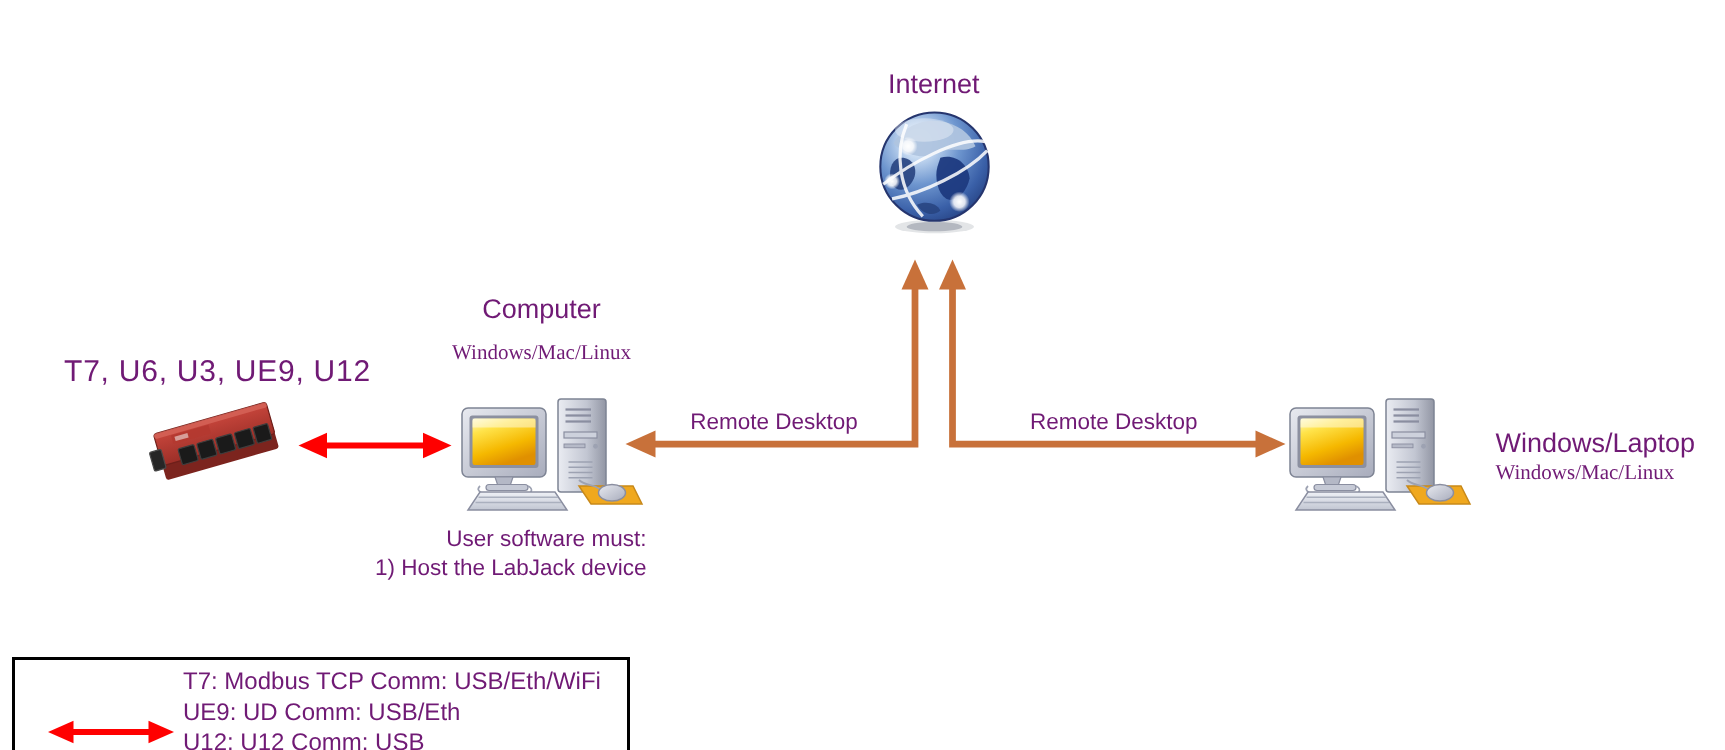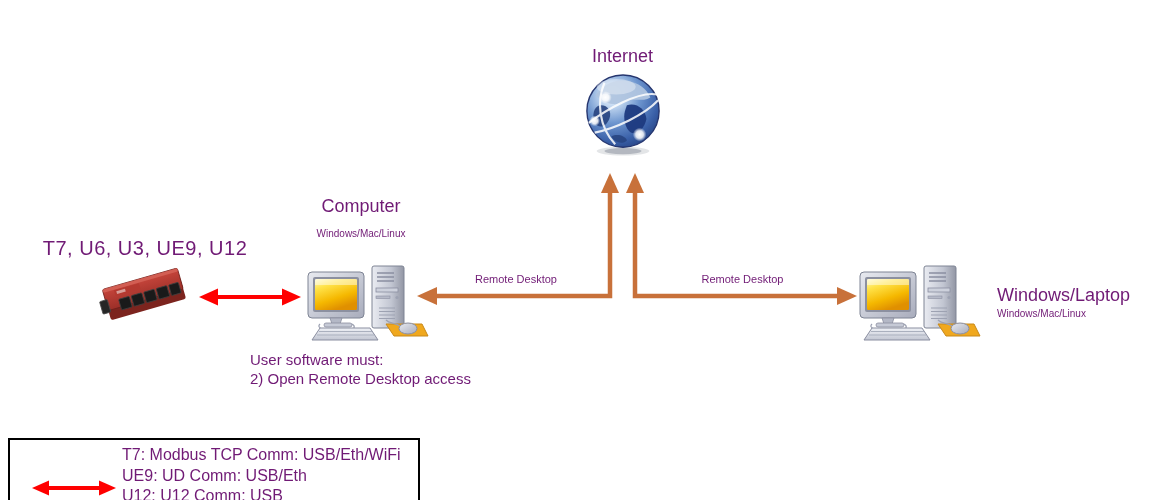--- a/index.html
+++ b/index.html
@@ -3,25 +3,25 @@
 <meta charset="utf-8">
 <style>
   html,body{margin:0;padding:0;background:#fff;}
   .stage{
     position:relative;width:1150px;height:500px;background:#ffffff;
     font-family:"Liberation Sans","DejaVu Sans",sans-serif;color:#701a75;overflow:hidden;margin-top:40px;
   }
   .abs{position:absolute;}
   .lbl{white-space:nowrap;}
   .title{font-size:18px;}
-  .subtitle{font-size:10px;}
+  .subtitle{font-size:14px;font-family:Liberation Serif, serif;}
   .center{text-align:center;}
   .device-label{font-size:20px;letter-spacing:.5px;}
-  .conn-label{font-size:11px;}
-  .notes{font-size:15px;line-height:18.5px;}
+  .conn-label{font-size:15px;}
+  .notes{font-size:15px;line-height:18.5px;text-align:right;}
   .overlay{position:absolute;left:0;top:0;pointer-events:none;}
   .orange-line{stroke:var(--arrow-orange,#C8713A);stroke-width:4.5;fill:none;stroke-linejoin:miter;}
   .orange-head{fill:var(--arrow-orange,#C8713A);}
   .red-line{stroke:var(--arrow-red,#FF0000);stroke-width:4;}
   .red-head{fill:var(--arrow-red,#FF0000);}
   .legend-box{
     left:8px;top:398px;width:412px;height:72px;border:2px solid #000;
     box-sizing:border-box;background:#fff;
   }
   .legend-text{position:absolute;left:112px;top:5px;font-size:16px;line-height:20.5px;white-space:nowrap;}
@@ -184,21 +184,21 @@
   <div class="abs lbl conn-label center" style="left:660px;top:233px;width:165px;">Remote Desktop</div>
 
   <svg class="abs" style="left:858px;top:220px;" width="124" height="86">
       <use href="#pc"></use>
     </svg>
   <div class="abs lbl title" style="left:997px;top:245px;">Windows/Laptop</div>
   <div class="abs lbl subtitle" style="left:997px;top:268px;">Windows/Mac/Linux</div>
 
   <div class="abs notes" style="left:250px;top:311px;">
     <div class="lbl">User software must:</div>
-    <div class="lbl">2) Open Remote Desktop access</div>
+    <div class="lbl">1) Host the LabJack device</div>
   </div>
 
   <div class="abs legend-box">
     <svg class="legend-arrow" width="88" height="20">
       <line class="red-line" x1="16" y1="10" x2="72" y2="10" stroke-width="3.6"></line>
       <polygon class="red-head" points="2,10 19,2.5 19,17.5"></polygon>
       <polygon class="red-head" points="86,10 69,2.5 69,17.5"></polygon>
     </svg>
     <div class="legend-text">
       <div class="lbl">T7: Modbus TCP Comm: USB/Eth/WiFi</div>

